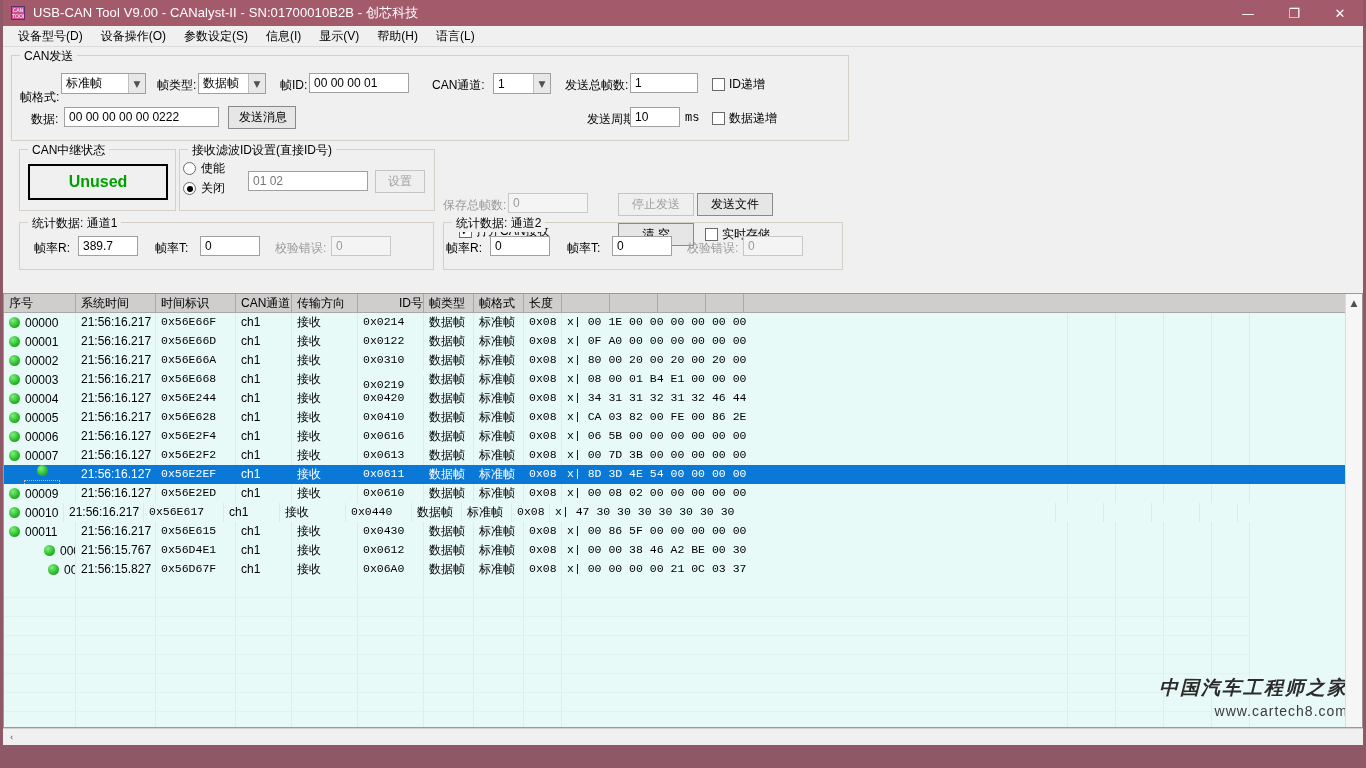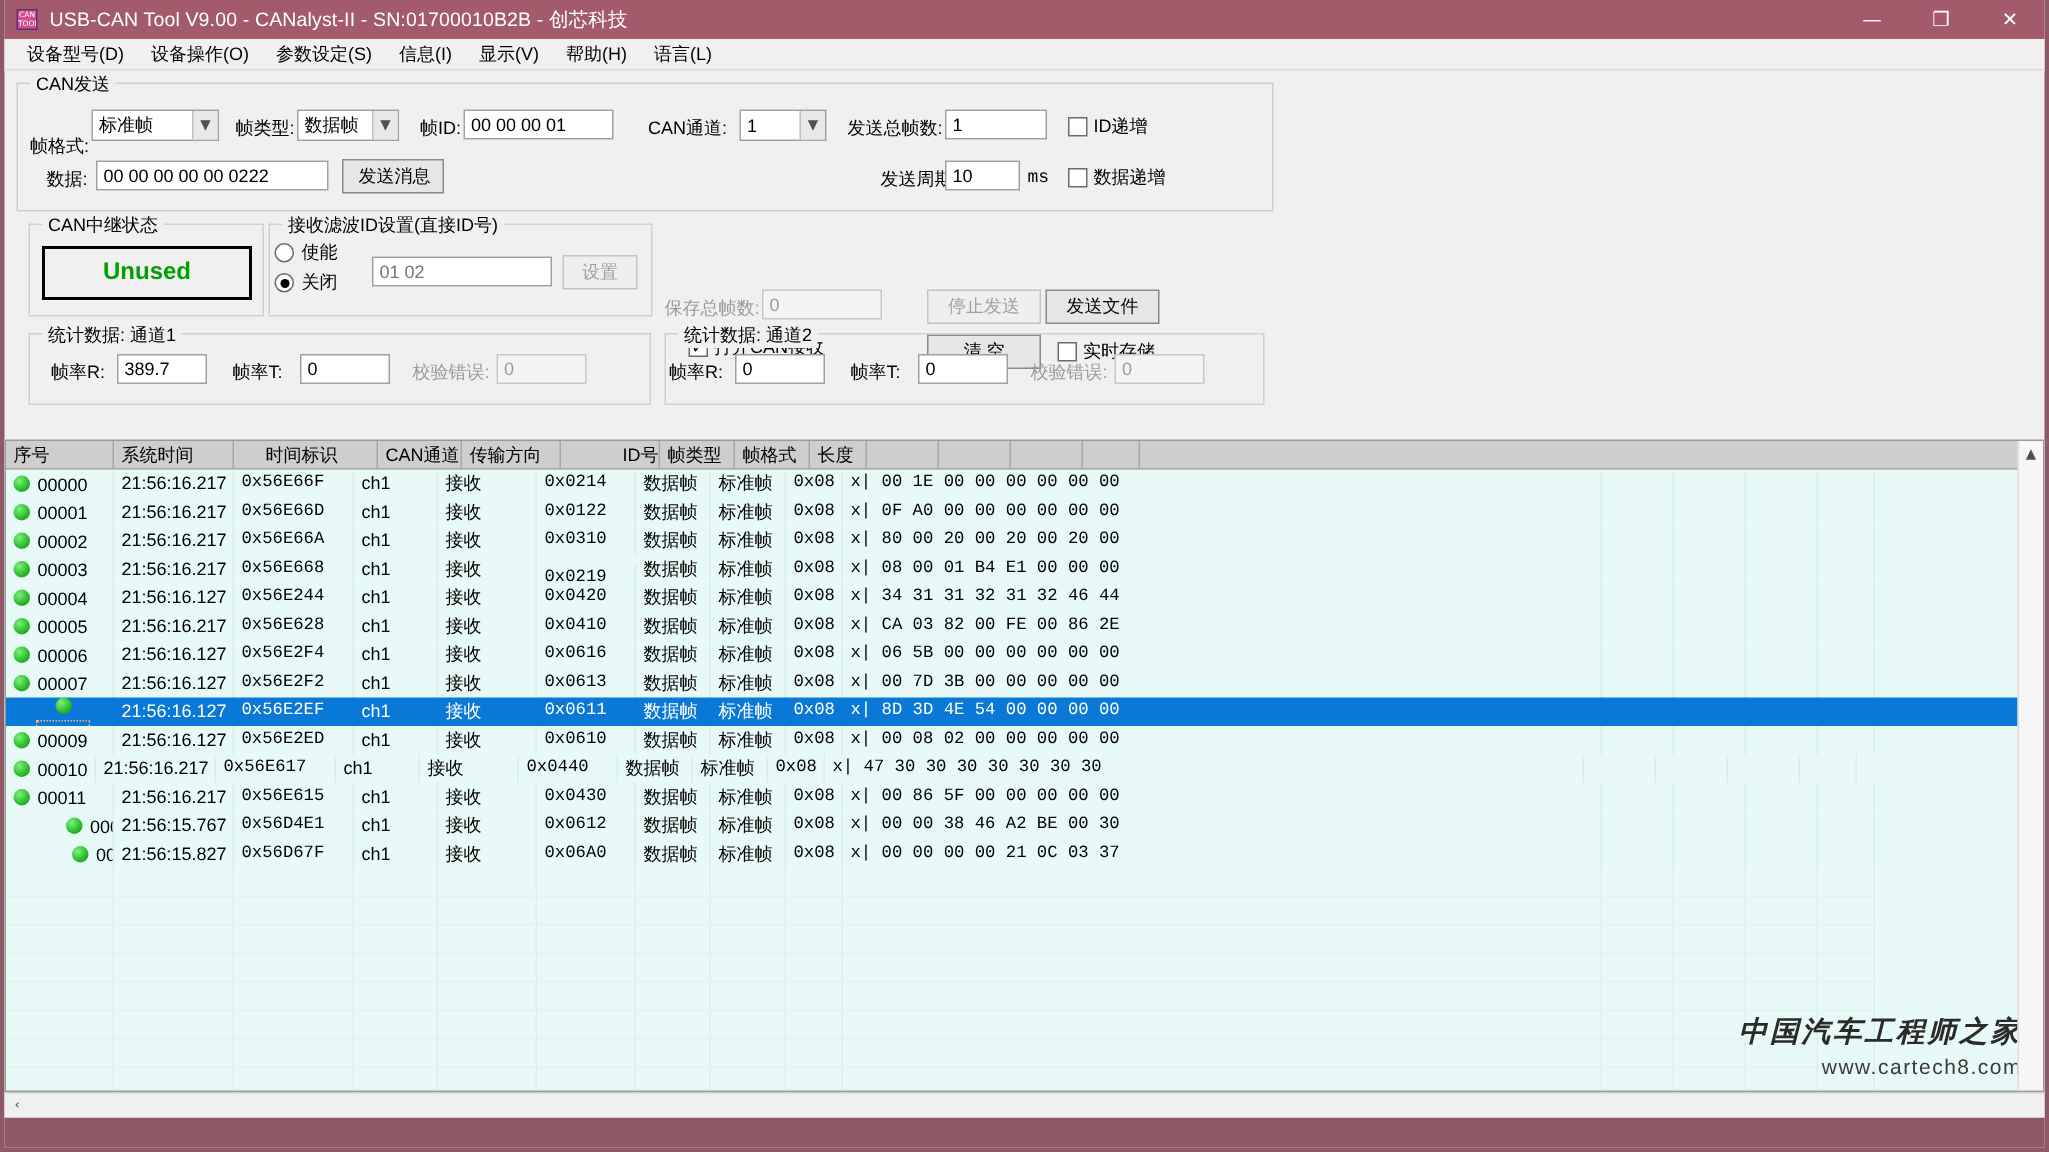--- a/index.html
+++ b/index.html
@@ -402,21 +402,21 @@
       <input class="txt" style="position: absolute; left: 168px; top: 13px; width: 60px;" value="0">
       <label class="fld dim" style="position:absolute; left:243px; top:17px;">校验错误:</label>
       <input class="txt dim" style="position: absolute; left: 299px; top: 13px; width: 60px;" value="0">
     </div>
   </div>
 
   <div class="table-wrap">
     <div class="thead" id="thead">
         <div class="th" style="width: 72px;">序号</div>
         <div class="th" style="width: 80px;">系统时间</div>
-        <div class="th" style="width: 80px; margin-left: 16px;">时间标识</div>
+        <div class="th" style="width: 80px;">时间标识</div>
         <div class="th" style="width: 56px;">CAN通道</div>
         <div class="th" style="width: 66px;">传输方向</div>
         <div class="th" style="width: 66px; text-align: right;">ID号</div>
         <div class="th" style="width: 50px;">帧类型</div>
         <div class="th" style="width: 50px;">帧格式</div>
         <div class="th" style="width: 38px;">长度</div>
         <div class="th" style="width: 48px;"></div>
         <div class="th" style="width: 48px;"></div>
         <div class="th" style="width: 48px;"></div>
         <div class="th" style="width: 38px;"></div>

